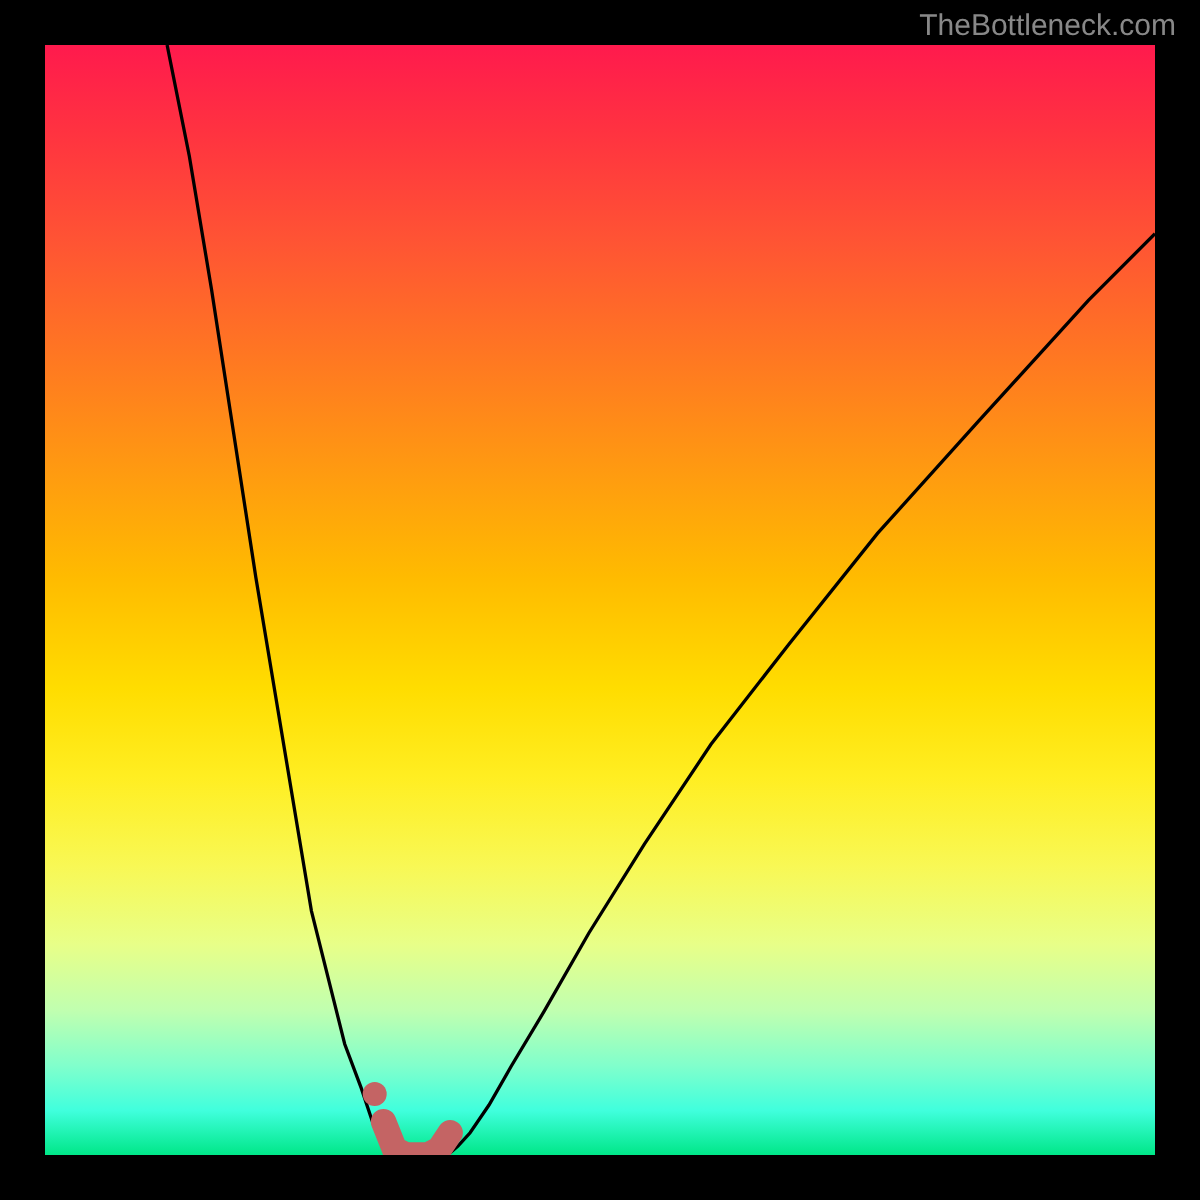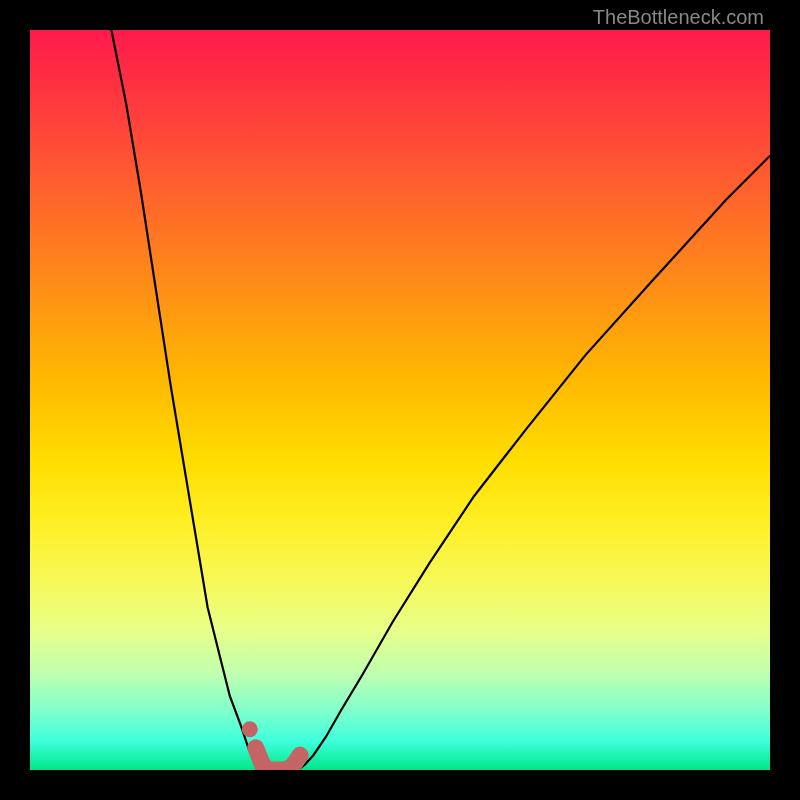--- a/index.html
+++ b/index.html
@@ -32,21 +32,21 @@
         #ffee22 66%,
         #f8f855 74%,
         #e8ff88 81%,
         #c0ffb0 87%,
         #80ffcc 92%,
         #40ffdd 96%,
         #00e788 100%);
     }
     .attribution {
       position: absolute;
-      right: 36px;
+      right: 16px;
       top: 6px;
       color: #888;
       font-size: 20px;
       z-index: 10;
     }
     svg.curves {
       position: absolute;
       left: 30px;
       top: 30px;
       width: 740px;

